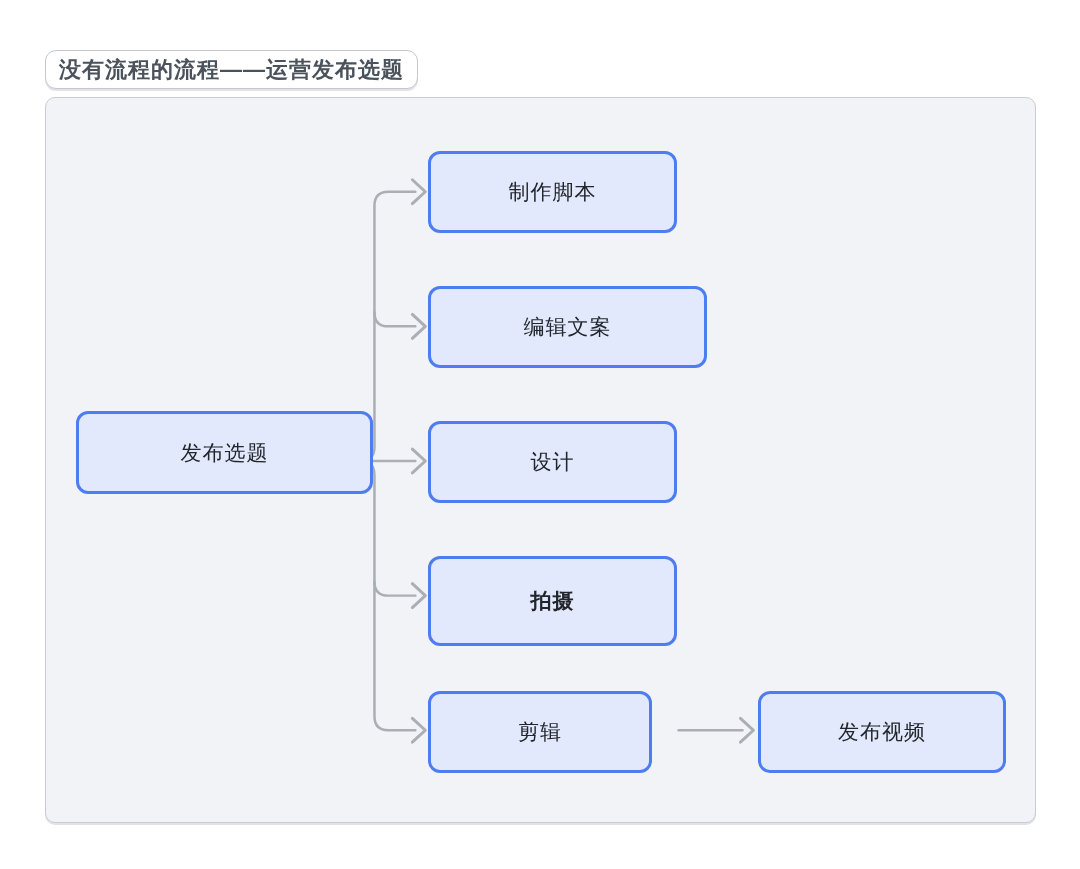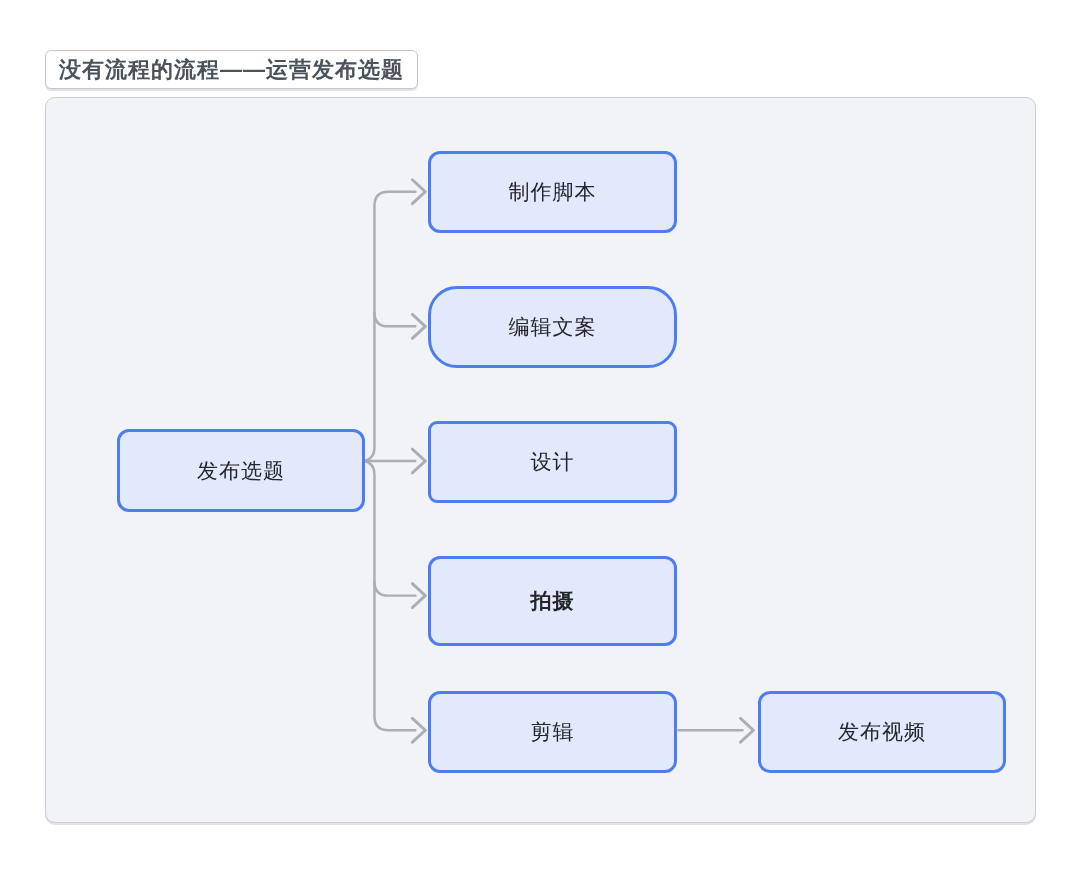--- a/index.html
+++ b/index.html
@@ -19,21 +19,21 @@
     position: absolute;
     left: 45px;
     top: 50px;
     height: 39px;
     box-sizing: border-box;
     display: inline-flex;
     align-items: center;
     padding: 0 13px;
     background: #ffffff;
     border: 1.5px solid #c4c8ce;
-    border-radius: 6px;
+    border-radius: 11px;
     box-shadow: 0 2px 0 rgba(170,174,182,0.35);
     font-size: 22px;
     font-weight: bold;
     letter-spacing: 1px;
     color: #4a525b;
     white-space: nowrap;
   }
   .canvas {
     position: absolute;
     left: 45px;
@@ -61,26 +61,26 @@
     align-items: center;
     justify-content: center;
     background: #e2e9fc;
     border: 3px solid #4d7df1;
     border-radius: 12px;
     font-size: 21px;
     color: #22262b;
     letter-spacing: 1px;
     cursor: default;
   }
-  .n-publish-topic { left: 30px;  top: 331px; width: 248px; height: 83px; margin-left: 41px; }
+  .n-publish-topic { left: 30px;  top: 313px; width: 297px; height: 83px; }
   .n-make-script   { left: 382px; top: 53px;  width: 249px; height: 82px; justify-content: center; }
-  .n-edit-copy     { left: 382px; top: 188px; width: 249px; height: 82px; border-radius: 29px; }
-  .n-design        { left: 382px; top: 323px; width: 249px; height: 82px; border-radius: 9px; }
+  .n-edit-copy     { left: 382px; top: 188px; width: 279px; height: 82px; }
+  .n-design        { left: 382px; top: 323px; width: 249px; height: 82px; }
   .n-shoot         { left: 382px; top: 458px; width: 249px; height: 90px; font-weight: bold; }
-  .n-cut           { left: 382px; top: 593px; width: 249px; height: 82px; }
+  .n-cut           { left: 382px; top: 593px; width: 224px; height: 82px; }
   .n-publish-video { left: 712px; top: 593px; width: 248px; height: 82px; text-align: right; }
 </style>
 </head>
 <body>
 
 <div class="stage">
 
   <div class="title-pill">没有流程的流程——运营发布选题</div>
 
   <div class="canvas">

